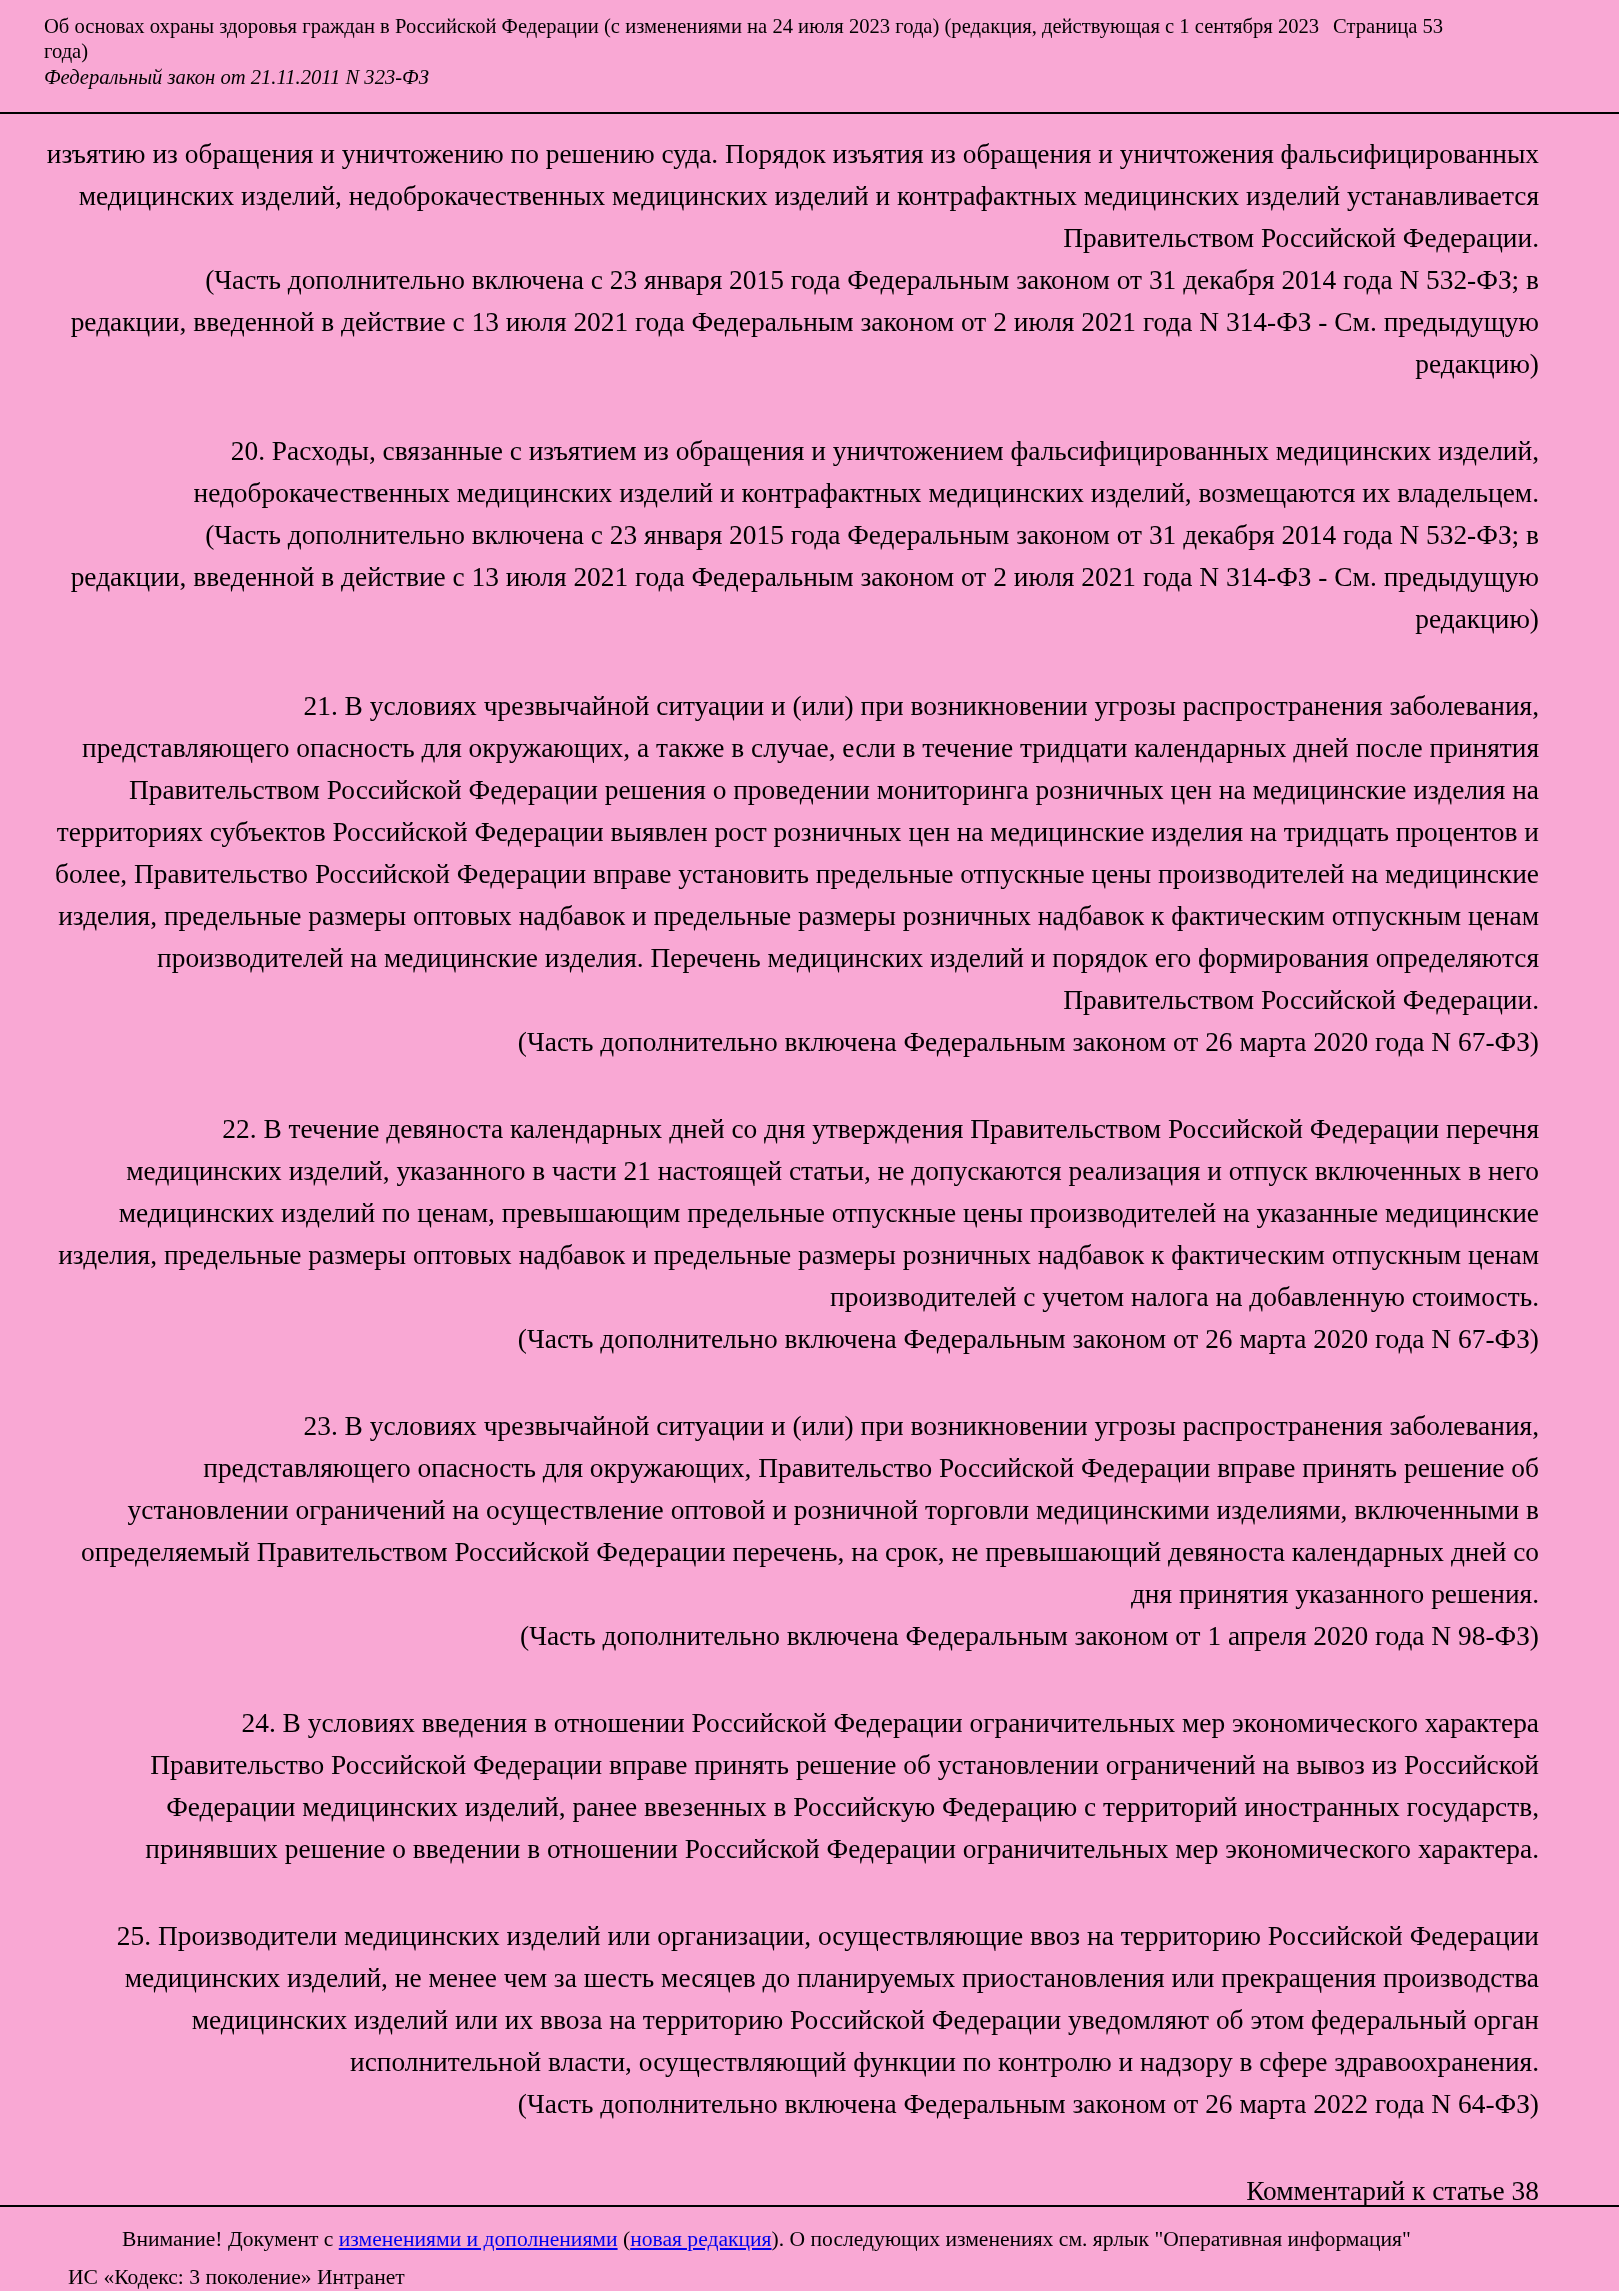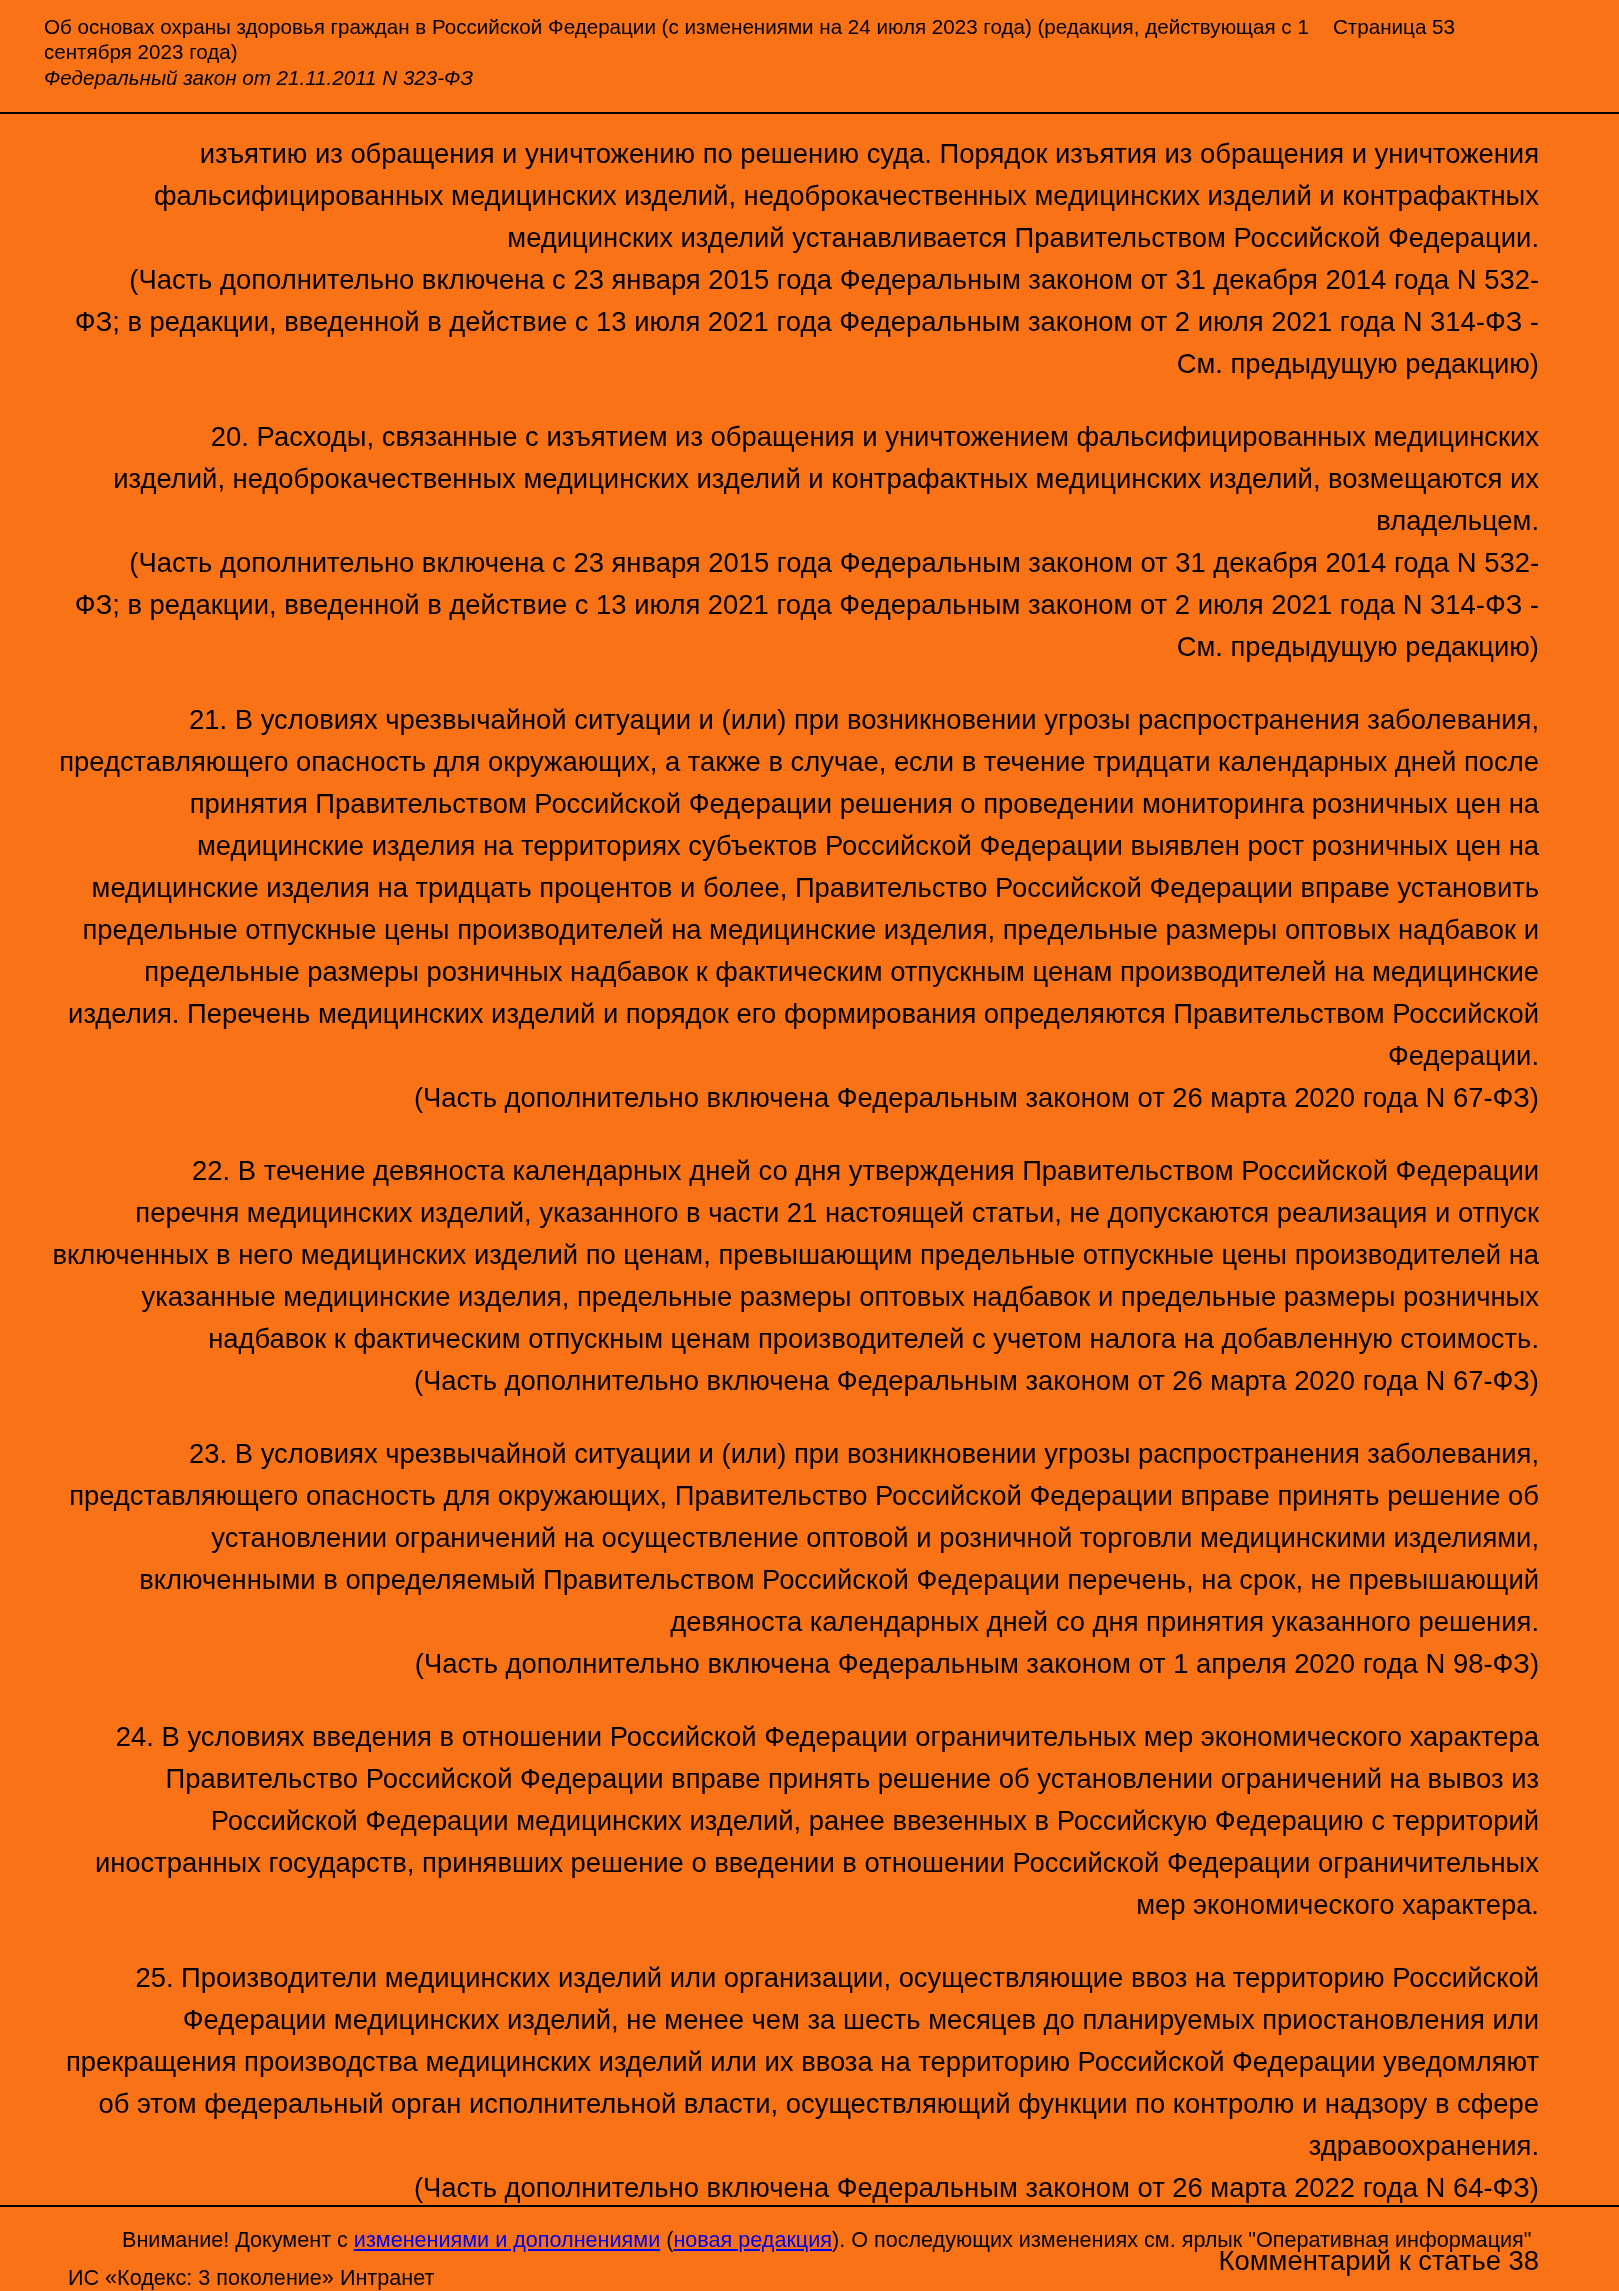--- a/index.html
+++ b/index.html
@@ -1,22 +1,22 @@
 <!DOCTYPE html>
 <html><head>
 <meta charset="utf-8">
 <style>
   html, body { margin: 0; padding: 0; background: #ffffff; }
   .page {
     position: relative;
     width: 1619px;
     height: 2292px;
-    background: #f97316;
+    background: #f9a8d4;
     color: #000000;
-    font-family: Liberation Sans, sans-serif;
+    font-family: Liberation Serif, serif;
     overflow: hidden;
   }
 
   
   .header {
     position: absolute;
     top: 13.7px;
     left: 44px;
     right: 44px;
     font-size: 20.6px;
@@ -48,21 +48,21 @@
     font-size: 27.4px;
     line-height: 42px;
     text-align: justify;
   }
   .content p {
     margin: 0;
     text-indent: 56px;
     text-align: right;
   }
   .content p.no-indent { text-indent: 0; }
-  .content p.spacer { margin-top: 31px; }
+  .content p.spacer { margin-top: 45px; }
   .article-heading {
     margin-top: 192px !important;
     text-indent: 0 !important;
     text-align: center;
     font-weight: bold;
   }
 
   
   .rule-bottom {
     position: absolute;

